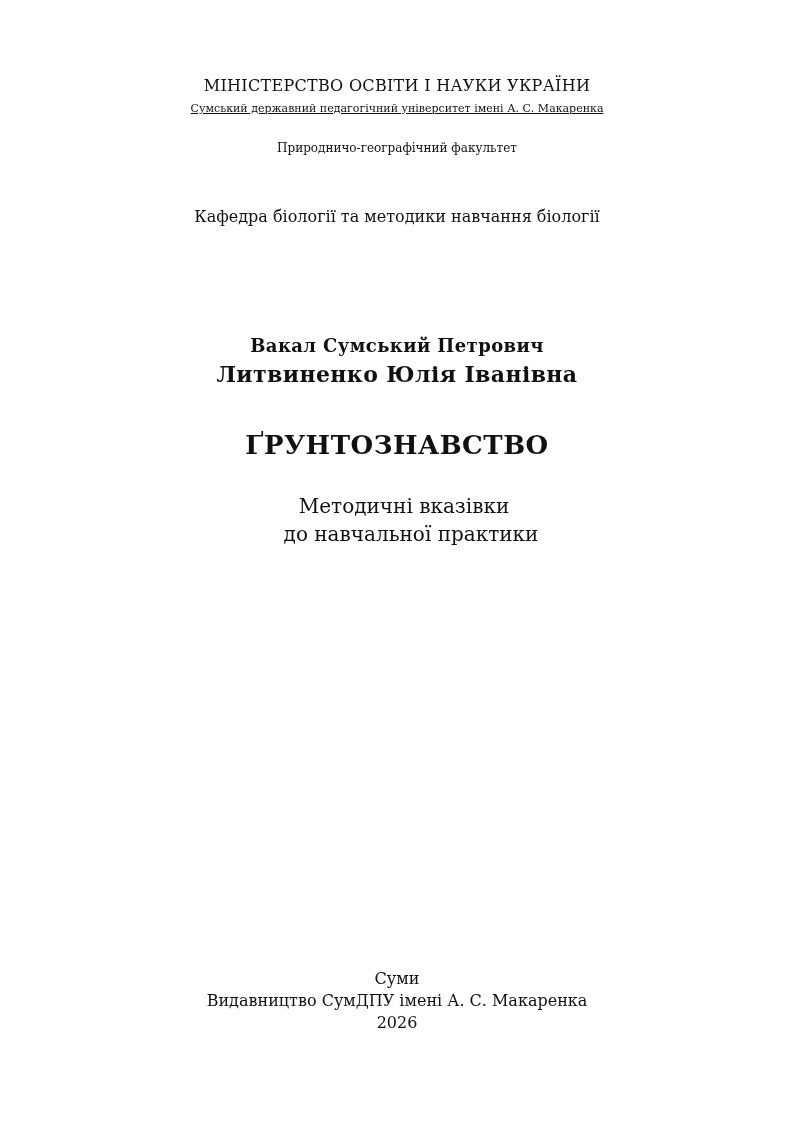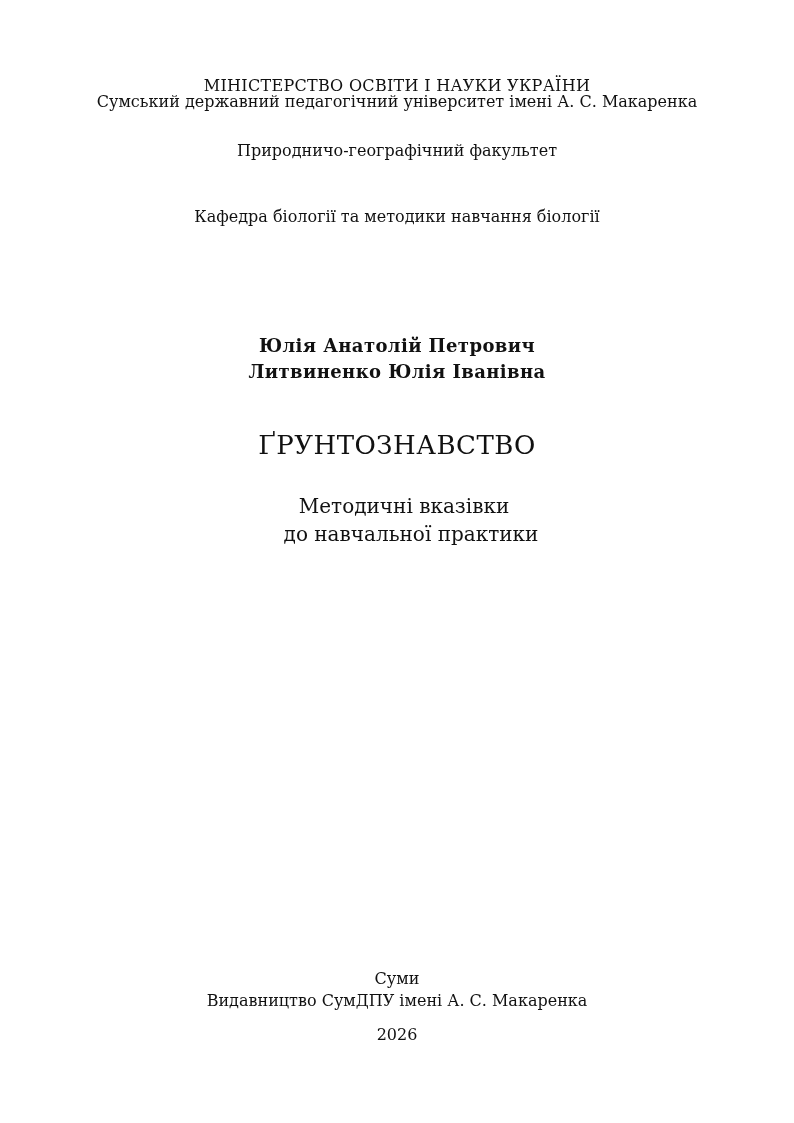--- a/index.html
+++ b/index.html
@@ -19,46 +19,46 @@
     color: #111111;
   }
   .line {
     position: absolute;
     left: 0;
     right: 0;
     text-align: center;
     white-space: nowrap;
   }
   .ministry      { top: 76px;  font-size: 16px; letter-spacing: 0.3px; }
-  .university    { top: 92px;  font-size: 16px; }
-  .faculty       { top: 141px; font-size: 16px; }
+  .university    { top: 102px;  font-size: 11px; text-decoration: underline; }
+  .faculty       { top: 141px; font-size: 12px; }
   .department    { top: 163px; font-size: 16px; margin-top: 44px; }
   .author-1      { top: 335px; font-size: 18px; font-weight: bold; letter-spacing: 0.4px; }
-  .author-2      { top: 361px; font-size: 18px; font-weight: bold; letter-spacing: 0.4px; }
-  .book-title    { top: 430px; font-size: 26px; font-weight: normal; letter-spacing: 0.5px; }
+  .author-2      { top: 361px; font-size: 22px; font-weight: bold; letter-spacing: 0.4px; }
+  .book-title    { top: 430px; font-size: 26px; font-weight: bold; letter-spacing: 0.5px; }
   .subtitle-1    { top: 494px; font-size: 20px; margin-left: 14px; }
   .subtitle-2    { top: 522px; font-size: 20px; margin-left: 28px; }
   .city          { top: 969px; font-size: 16px; }
   .publisher     { top: 991px; font-size: 16px; }
-  .year          { top: 1013px; font-size: 16px; margin-top: 12px; }
+  .year          { top: 1013px; font-size: 16px; }
 </style>
 </head>
 <body>
 
 <div class="page">
 
   <div class="line ministry">МІНІСТЕРСТВО ОСВІТИ І НАУКИ УКРАЇНИ</div>
 
   <div class="line university">Сумський державний педагогічний університет імені А. С. Макаренка</div>
 
   <div class="line faculty">Природничо-географічний факультет</div>
 
   <div class="line department">Кафедра біології та методики навчання біології</div>
 
-  <div class="line author-1">Юлія Анатолій Петрович</div>
+  <div class="line author-1">Вакал Сумський Петрович</div>
 
   <div class="line author-2">Литвиненко Юлія Іванівна</div>
 
   <div class="line book-title">ҐРУНТОЗНАВСТВО</div>
 
   <div class="line subtitle-1">Методичні вказівки</div>
 
   <div class="line subtitle-2">до навчальної практики</div>
 
   <div class="line city">Суми</div>

